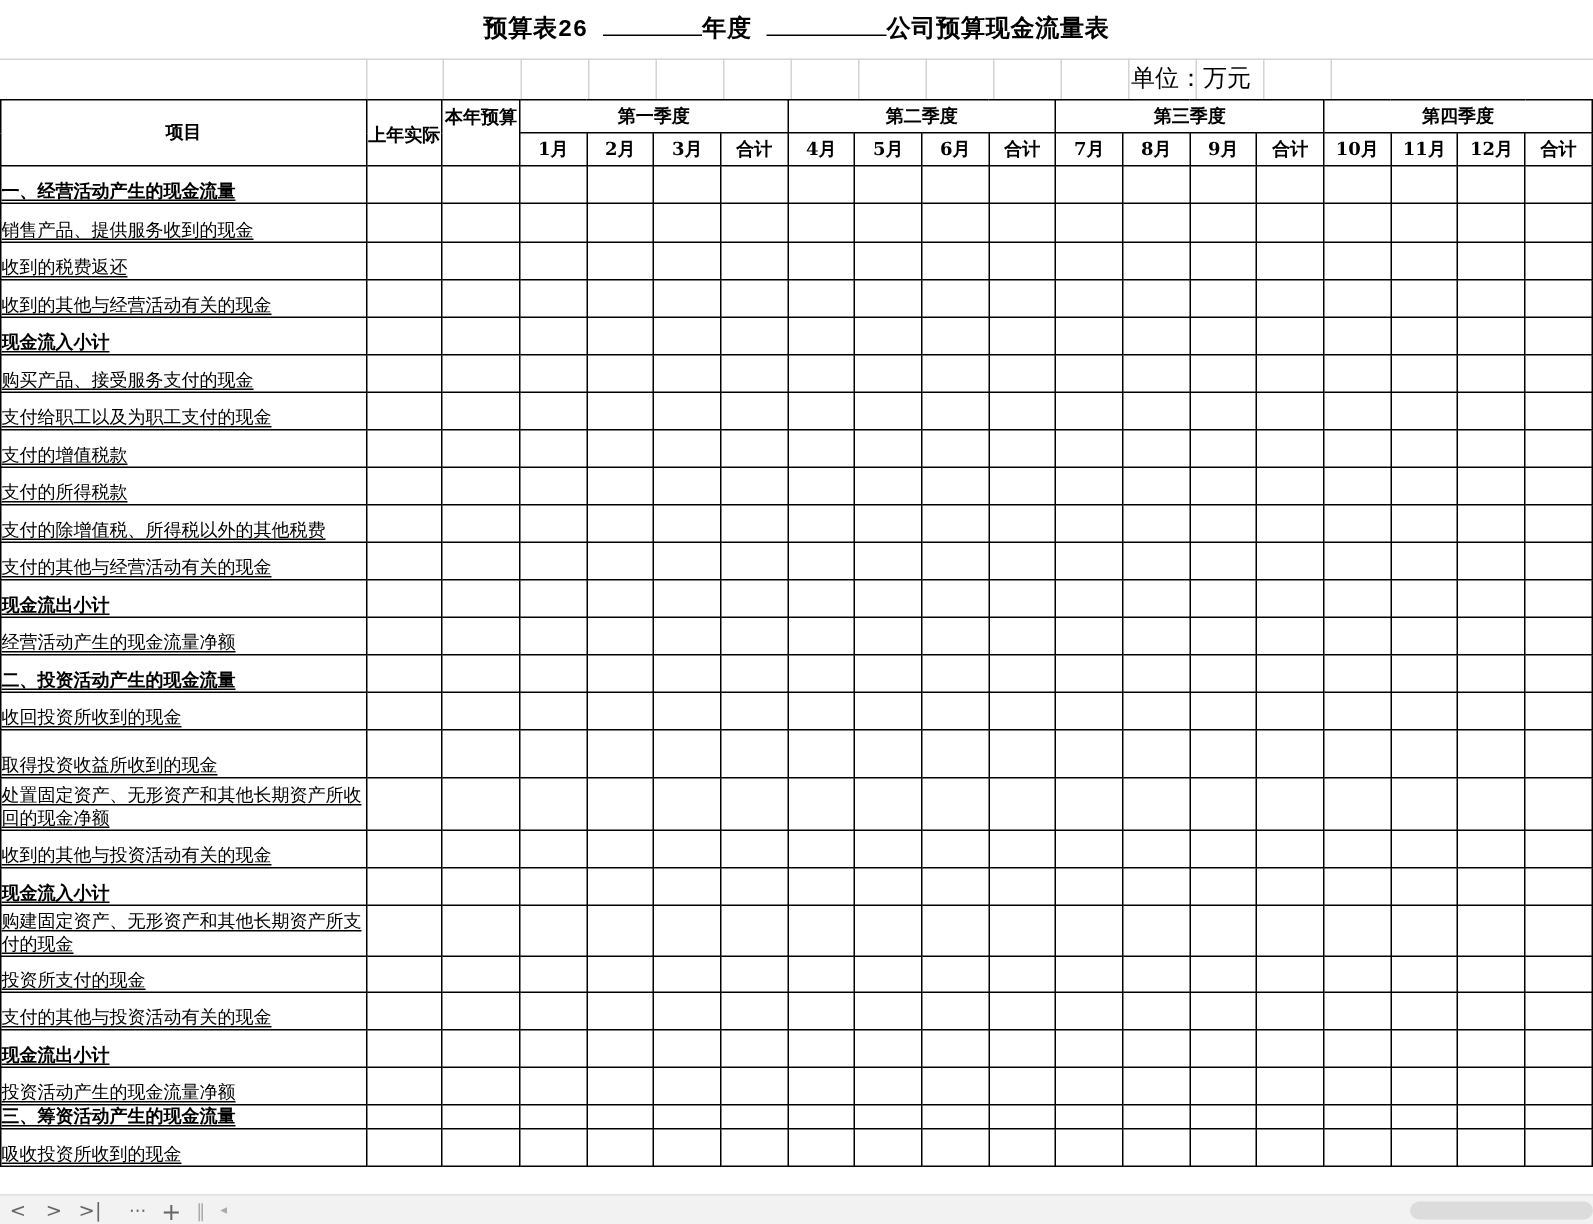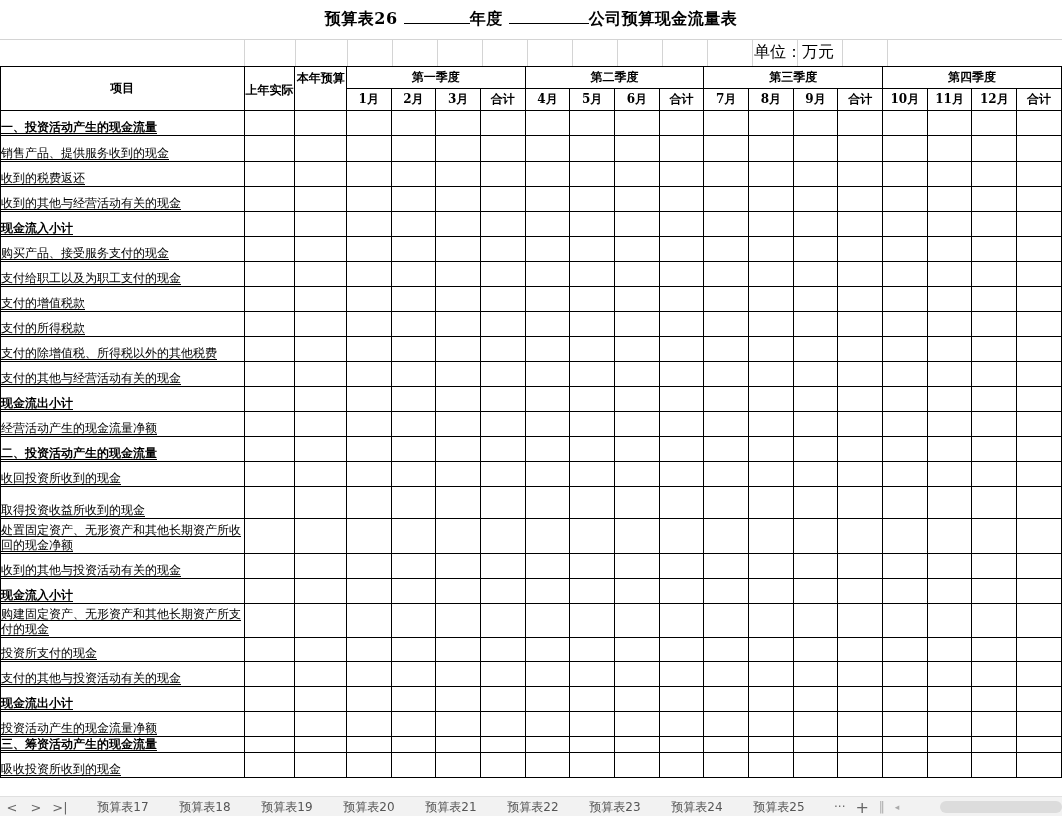--- a/index.html
+++ b/index.html
@@ -1,18 +1,18 @@
 <!DOCTYPE html>
 <html><head>
 <meta charset="utf-8">
 <style>
   html, body { margin: 0; padding: 0; background: #ffffff; }
   body { width: 1062px; height: 816px; overflow: hidden; position: relative; font-family: "DejaVu Serif", "Liberation Serif", serif; color: #000; }
   .title-row { position: absolute; left: 0; top: 0; width: 1062px; height: 39px; border-bottom: 1px solid #d4d4d4; display: flex; align-items: center; justify-content: center; }
-  .title { font-size: 16px; font-weight: bold; letter-spacing: 0.5px; white-space: pre; }
+  .title { font-size: 16px; font-weight: bold; letter-spacing: 0.5px; white-space: pre; font-family: Liberation Mono, monospace; }
   .title .blank { display: inline-block; border-bottom: 1.5px solid #000; vertical-align: baseline; height: 14px; }
   .unit-row { position: absolute; left: 0; top: 39px; width: 854px; height: 27px; text-align: right; }
   .unit-row .gl { position: absolute; top: 0; height: 27px; border-left: 1px solid #d4d4d4; }
   .unit { position: absolute; right: 20px; top: 3px; font-size: 16px; font-family: "DejaVu Sans", sans-serif; }
   table.grid { position: absolute; left: 0; top: 66px; border-collapse: collapse; table-layout: fixed; }
   table.grid td, table.grid th { border: 1.5px solid #000; padding: 0; font-size: 12px; overflow: hidden; }
   table.grid th { font-weight: bold; text-align: center; vertical-align: middle; font-family: "DejaVu Serif", serif; }
   th.hdr-item { border-left: none; font-size: 13px; }
   td.item { border-left: none; text-align: left; vertical-align: bottom; font-family: "DejaVu Sans", sans-serif; font-size: 11.5px; line-height: 15px; padding: 0 0 2px 0; white-space: nowrap; }
   td.item span { text-decoration: underline; text-underline-offset: 2px; }
@@ -98,21 +98,21 @@
       <th>9月</th>
       <th>合计</th>
       <th>10月</th>
       <th>11月</th>
       <th>12月</th>
       <th>合计</th>
     </tr>
   </thead>
   <tbody id="tbody">
       <tr style="height: 25px;">
-        <td class="item bold"><span>一、投资活动产生的现金流量</span></td>
+        <td class="item bold"><span>一、经营活动产生的现金流量</span></td>
         <td></td>
         <td></td>
         <td></td>
         <td></td>
         <td></td>
         <td></td>
         <td></td>
         <td></td>
         <td></td>
         <td></td>
@@ -650,31 +650,20 @@
         <td></td>
         <td></td>
       </tr>
     </tbody>
 </table>
 
 <div class="sheet-bar">
   <div class="nav-btn">&lt;</div>
   <div class="nav-btn">&gt;</div>
   <div class="nav-btn">&gt;|</div>
-  <div class="tabs">
-    <div class="tab">预算表17</div>
-    <div class="tab">预算表18</div>
-    <div class="tab">预算表19</div>
-    <div class="tab">预算表20</div>
-    <div class="tab">预算表21</div>
-    <div class="tab">预算表22</div>
-    <div class="tab">预算表23</div>
-    <div class="tab">预算表24</div>
-    <div class="tab">预算表25</div>
-  </div>
   <div class="bar-tools">
     <span>···</span>
     <span style="font-size:16px">+</span>
     <span class="sep-mark">‖</span>
     <span class="sep-mark" style="font-size:9px">◂</span>
   </div>
   <div class="hscroll"></div>
 </div>
 
 </body></html>

